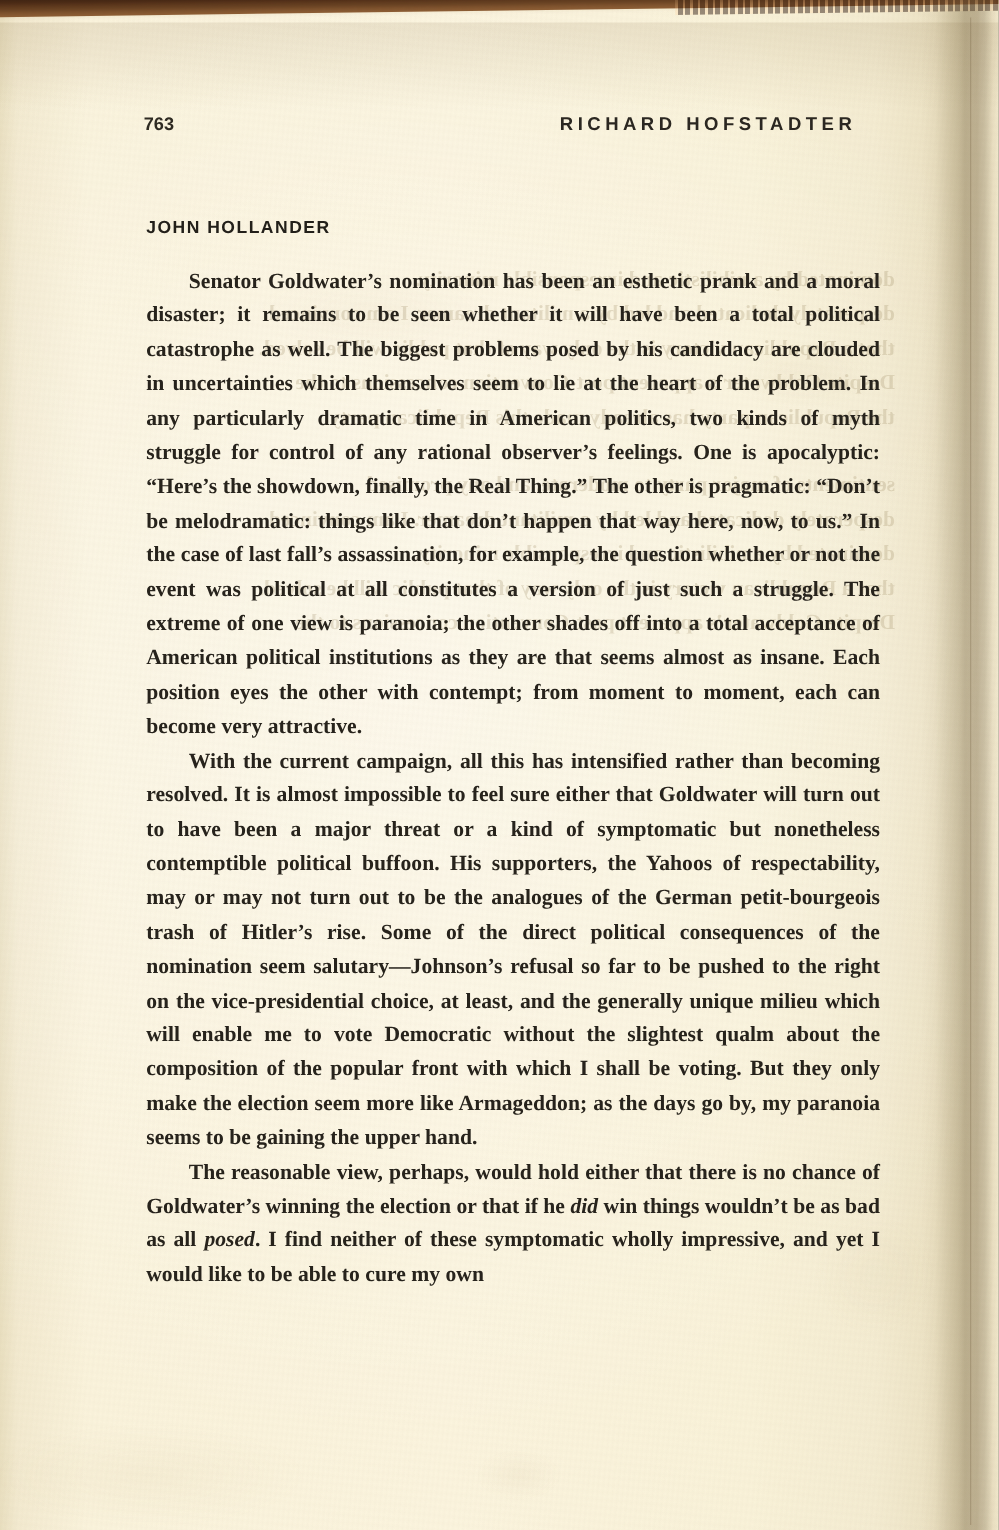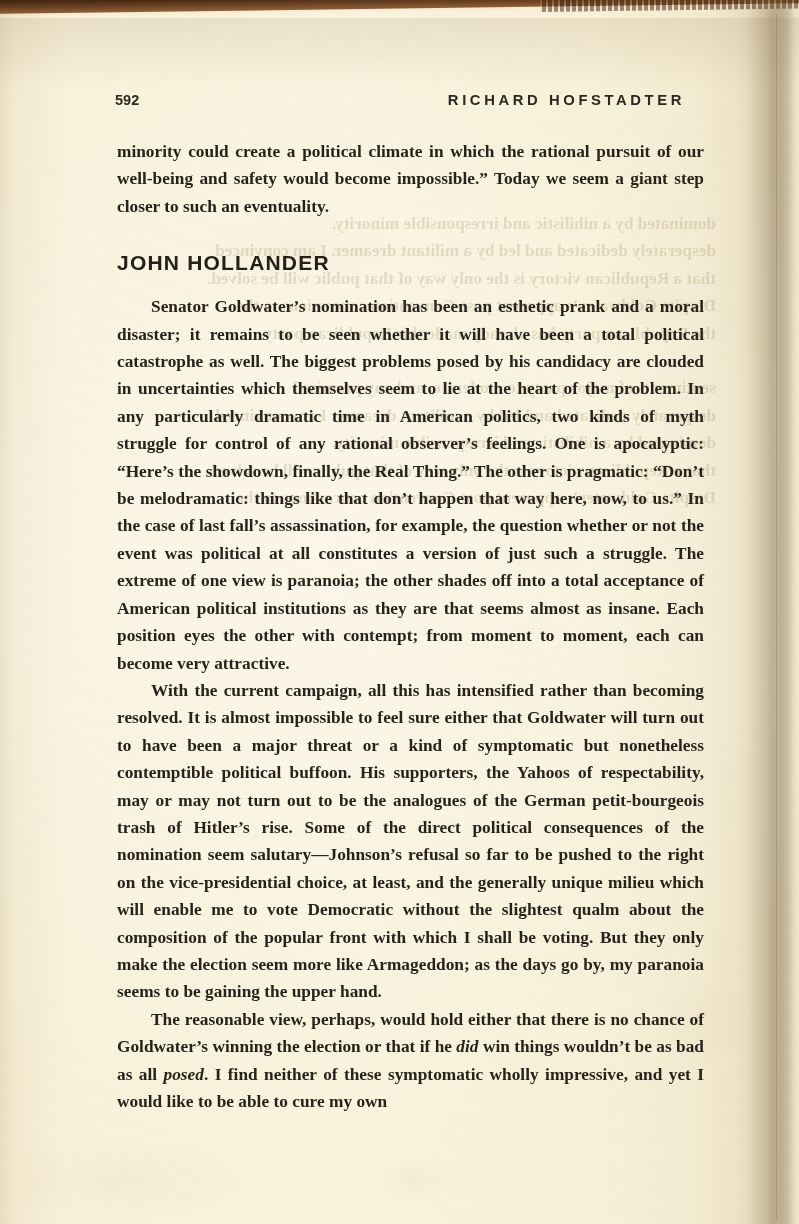--- a/index.html
+++ b/index.html
@@ -220,21 +220,21 @@
 
   .textblock p {
     margin: 0;
     text-indent: 34px;
   }
   .textblock p.no-indent { text-indent: 0; }
 
   .section-heading {
     font-family: "Liberation Sans", sans-serif;
     font-weight: bold;
-    font-size: 21px;
+    font-size: 14px;
     letter-spacing: 1.2px;
     color: #23201a;
     text-align: left;
     text-indent: 0;
     margin: 0;
     padding-top: 31px;
     padding-bottom: 18px;
     line-height: 24px;
   }
 
@@ -269,27 +269,26 @@
     <div class="bleed-block">sentiments of major party to moderate, and any promised</div>
     <div class="bleed-block">desperately dedicated and led by a militant dreamer. I am convinced</div>
     <div class="bleed-block">dominated by a nihilistic and irresponsible minority.</div>
     <div class="bleed-block">that a Republican victory is the only way of that public will be solved.</div>
     <div class="bleed-block">Despite Goldwater’s apparent post-Convention concessions to the</div>
   </div>
 
   <div class="content">
 
     <div class="running-head">
-      <span class="folio">592</span>
+      <span class="folio">763</span>
       <span class="head-title">RICHARD HOFSTADTER</span>
     </div>
 
     <div class="textblock">
 
-      <p class="no-indent">minority could create a political climate in which the rational pursuit of our well-being and safety would become impossible.” Today we seem a giant step closer to such an eventuality.</p>
 
       <h2 class="section-heading">JOHN HOLLANDER</h2>
 
       <p>Senator Goldwater’s nomination has been an esthetic prank and a moral disaster; it remains to be seen whether it will have been a total political catastrophe as well. The biggest problems posed by his candidacy are clouded in uncertainties which themselves seem to lie at the heart of the problem. In any particularly dramatic time in American politics, two kinds of myth struggle for control of any rational observer’s feelings. One is apocalyptic: “Here’s the showdown, finally, the Real Thing.” The other is pragmatic: “Don’t be melodramatic: things like that don’t happen that way here, now, to us.” In the case of last fall’s assassination, for example, the question whether or not the event was political at all constitutes a version of just such a struggle. The extreme of one view is paranoia; the other shades off into a total acceptance of American political institutions as they are that seems almost as insane. Each position eyes the other with contempt; from moment to moment, each can become very attractive.</p>
 
       <p>With the current campaign, all this has intensified rather than becoming resolved. It is almost impossible to feel sure either that Goldwater will turn out to have been a major threat or a kind of symptomatic but nonetheless contemptible political buffoon. His supporters, the Yahoos of respectability, may or may not turn out to be the analogues of the German petit-bourgeois trash of Hitler’s rise. Some of the direct political consequences of the nomination seem salutary—Johnson’s refusal so far to be pushed to the right on the vice-presidential choice, at least, and the generally unique milieu which will enable me to vote Democratic without the slightest qualm about the composition of the popular front with which I shall be voting. But they only make the election seem more like Armageddon; as the days go by, my paranoia seems to be gaining the upper hand.</p>
 
       <p><span>The reasonable view, perhaps, would hold either that there is no chance of Goldwater’s winning the election or that if he </span><em>did</em><span> win things wouldn’t be as bad as all </span><em>posed</em><span>. I find neither of these symptomatic wholly impressive, and yet I would like to be able to cure my own</span></p>
 
     </div>

